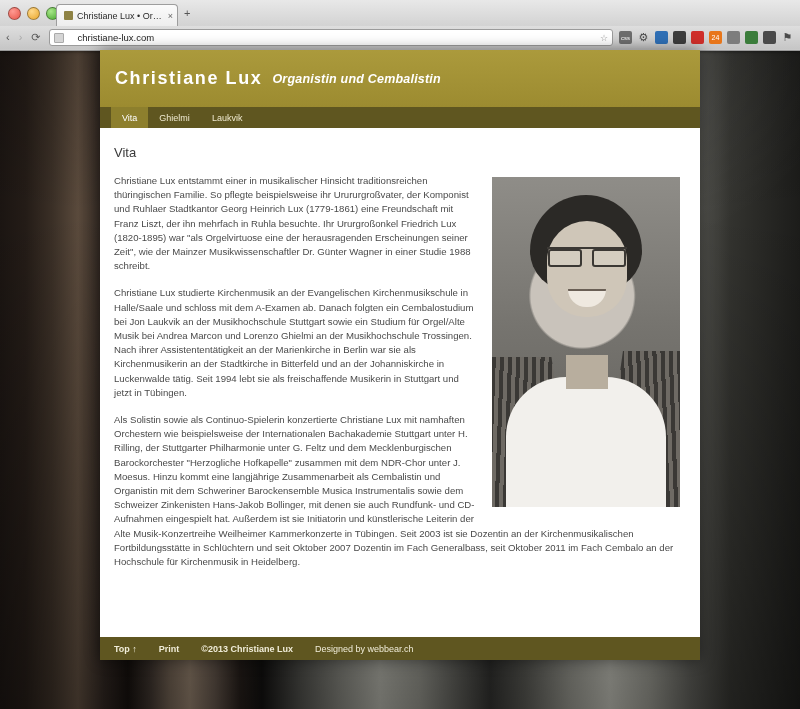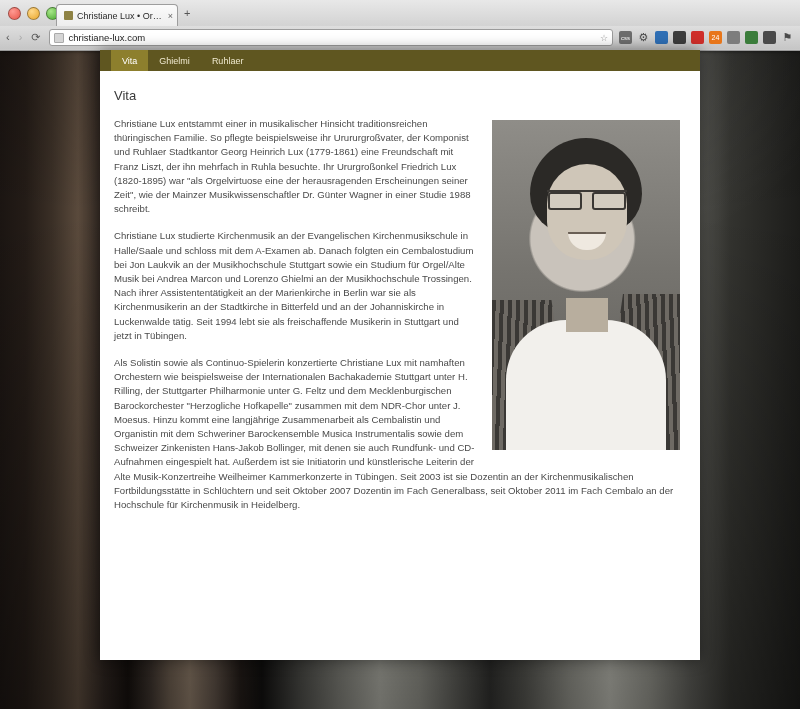--- a/index.html
+++ b/index.html
@@ -161,21 +161,21 @@
     position: relative;
   }
   .urlbar .lockish {
     width: 8px; height: 8px;
     margin-right: 5px;
     background: #d5d5d5;
     border: 1px solid #aaa;
     border-radius: 1px;
     flex: 0 0 auto;
   }
-  .urlbar .url-text { flex: 1 1 auto; }
+  .urlbar .url-text { flex: 1 1 auto; margin-left: 9px; }
   .urlbar .star { color: #9a9a9a; font-size: 9px; margin-left: 4px; }
 
   .ext-icons {
     display: flex;
     align-items: center;
     gap: 5px;
     margin-left: 6px;
   }
   .ext {
     width: 13px;
@@ -424,25 +424,29 @@
         <span class="ext ext-gray"></span>
         <span class="ext ext-grn"></span>
         <span class="ext ext-dark"></span>
         <span class="ext ext-wrench">⚑</span>
       </div>
     </div>
   </div>
 
   <div class="page">
 
+    <div class="site-header">
+      <span class="site-title">Christiane Lux</span>
+      <span class="site-subtitle">Organistin und Cembalistin</span>
+    </div>
 
     <div class="navbar">
       <div class="navitem active">Vita</div>
       <div class="navitem">Ghielmi</div>
-      <div class="navitem">Ruhlaer</div>
+      <div class="navitem">Laukvik</div>
     </div>
 
     <div class="content">
       <h1 class="page-title">Vita</h1>
 
       <div class="portrait" title="Portrait of Christiane Lux">
         <div class="jacketL"></div>
         <div class="jacketR"></div>
         <div class="shirt"></div>
         <div class="neck"></div>
@@ -452,15 +456,21 @@
         <div class="smile"></div>
       </div>
 
       <div class="body-text">
         <p>Christiane Lux entstammt einer in musikalischer Hinsicht traditionsreichen thüringischen Familie. So pflegte beispielsweise ihr Urururgroßvater, der Komponist und Ruhlaer Stadtkantor Georg Heinrich Lux (1779-1861) eine Freundschaft mit Franz Liszt, der ihn mehrfach in Ruhla besuchte. Ihr Ururgroßonkel Friedrich Lux (1820-1895) war "als Orgelvirtuose eine der herausragenden Erscheinungen seiner Zeit", wie der Mainzer Musikwissenschaftler Dr. Günter Wagner in einer Studie 1988 schreibt.</p>
         <p>Christiane Lux studierte Kirchenmusik an der Evangelischen Kirchenmusikschule in Halle/Saale und schloss mit dem A-Examen ab. Danach folgten ein Cembalostudium bei Jon Laukvik an der Musikhochschule Stuttgart sowie ein Studium für Orgel/Alte Musik bei Andrea Marcon und Lorenzo Ghielmi an der Musikhochschule Trossingen. Nach ihrer Assistententätigkeit an der Marienkirche in Berlin war sie als Kirchenmusikerin an der Stadtkirche in Bitterfeld und an der Johanniskirche in Luckenwalde tätig. Seit 1994 lebt sie als freischaffende Musikerin in Stuttgart und jetzt in Tübingen.</p>
         <p>Als Solistin sowie als Continuo-Spielerin konzertierte Christiane Lux mit namhaften Orchestern wie beispielsweise der Internationalen Bachakademie Stuttgart unter H. Rilling, der Stuttgarter Philharmonie unter G. Feltz und dem Mecklenburgischen Barockorchester "Herzogliche Hofkapelle" zusammen mit dem NDR-Chor unter J. Moesus. Hinzu kommt eine langjährige Zusammenarbeit als Cembalistin und Organistin mit dem Schweriner Barockensemble Musica Instrumentalis sowie dem Schweizer Zinkenisten Hans-Jakob Bollinger, mit denen sie auch Rundfunk- und CD-Aufnahmen eingespielt hat. Außerdem ist sie Initiatorin und künstlerische Leiterin der Alte Musik-Konzertreihe Weilheimer Kammerkonzerte in Tübingen. Seit 2003 ist sie Dozentin an der Kirchenmusikalischen Fortbildungsstätte in Schlüchtern und seit Oktober 2007 Dozentin im Fach Generalbass, seit Oktober 2011 im Fach Cembalo an der Hochschule für Kirchenmusik in Heidelberg.</p>
       </div>
     </div>
 
+    <div class="site-footer">
+      <span class="foot-item">Top ↑</span>
+      <span class="foot-item">Print</span>
+      <span class="foot-item">©2013 Christiane Lux</span>
+      <span class="foot-item plain">Designed by webbear.ch</span>
+    </div>
 
   </div>
 </div>
 
 </body></html>

